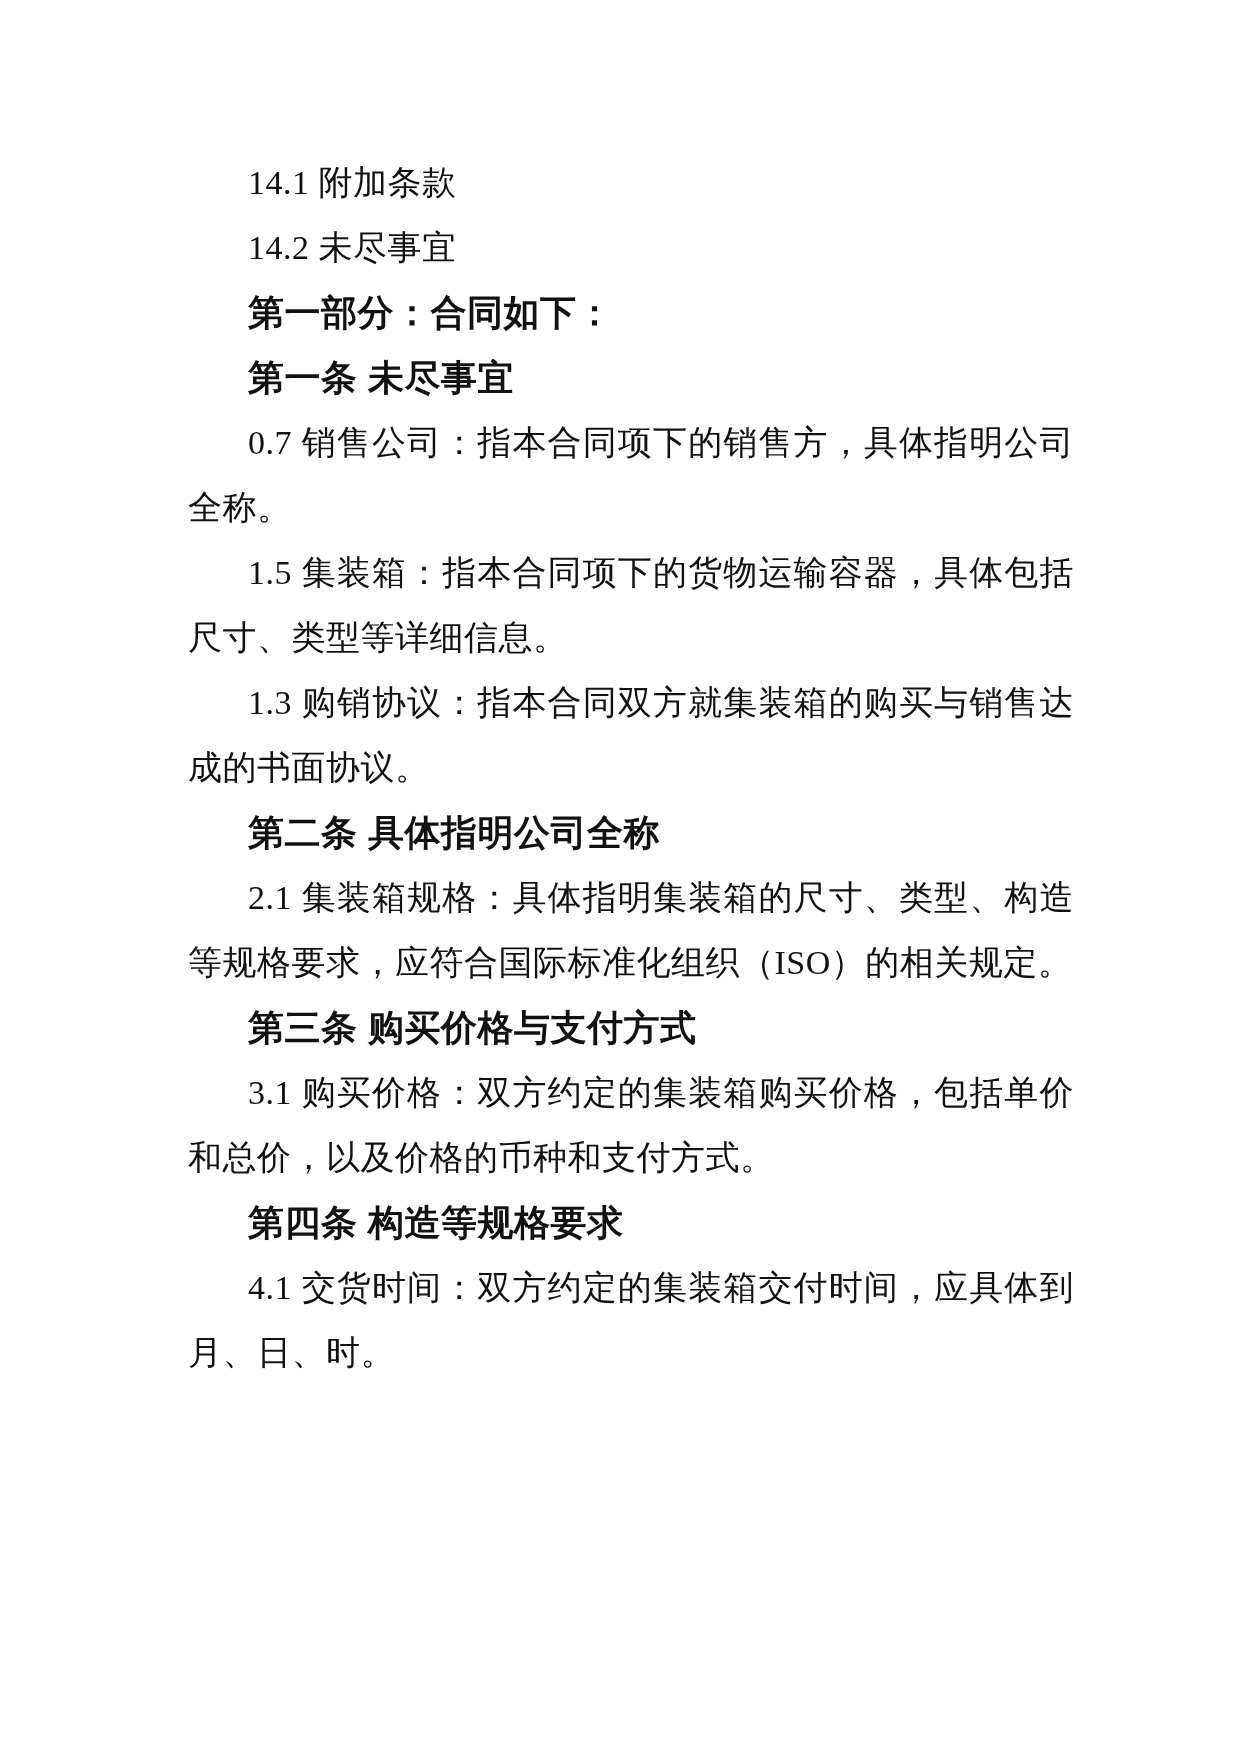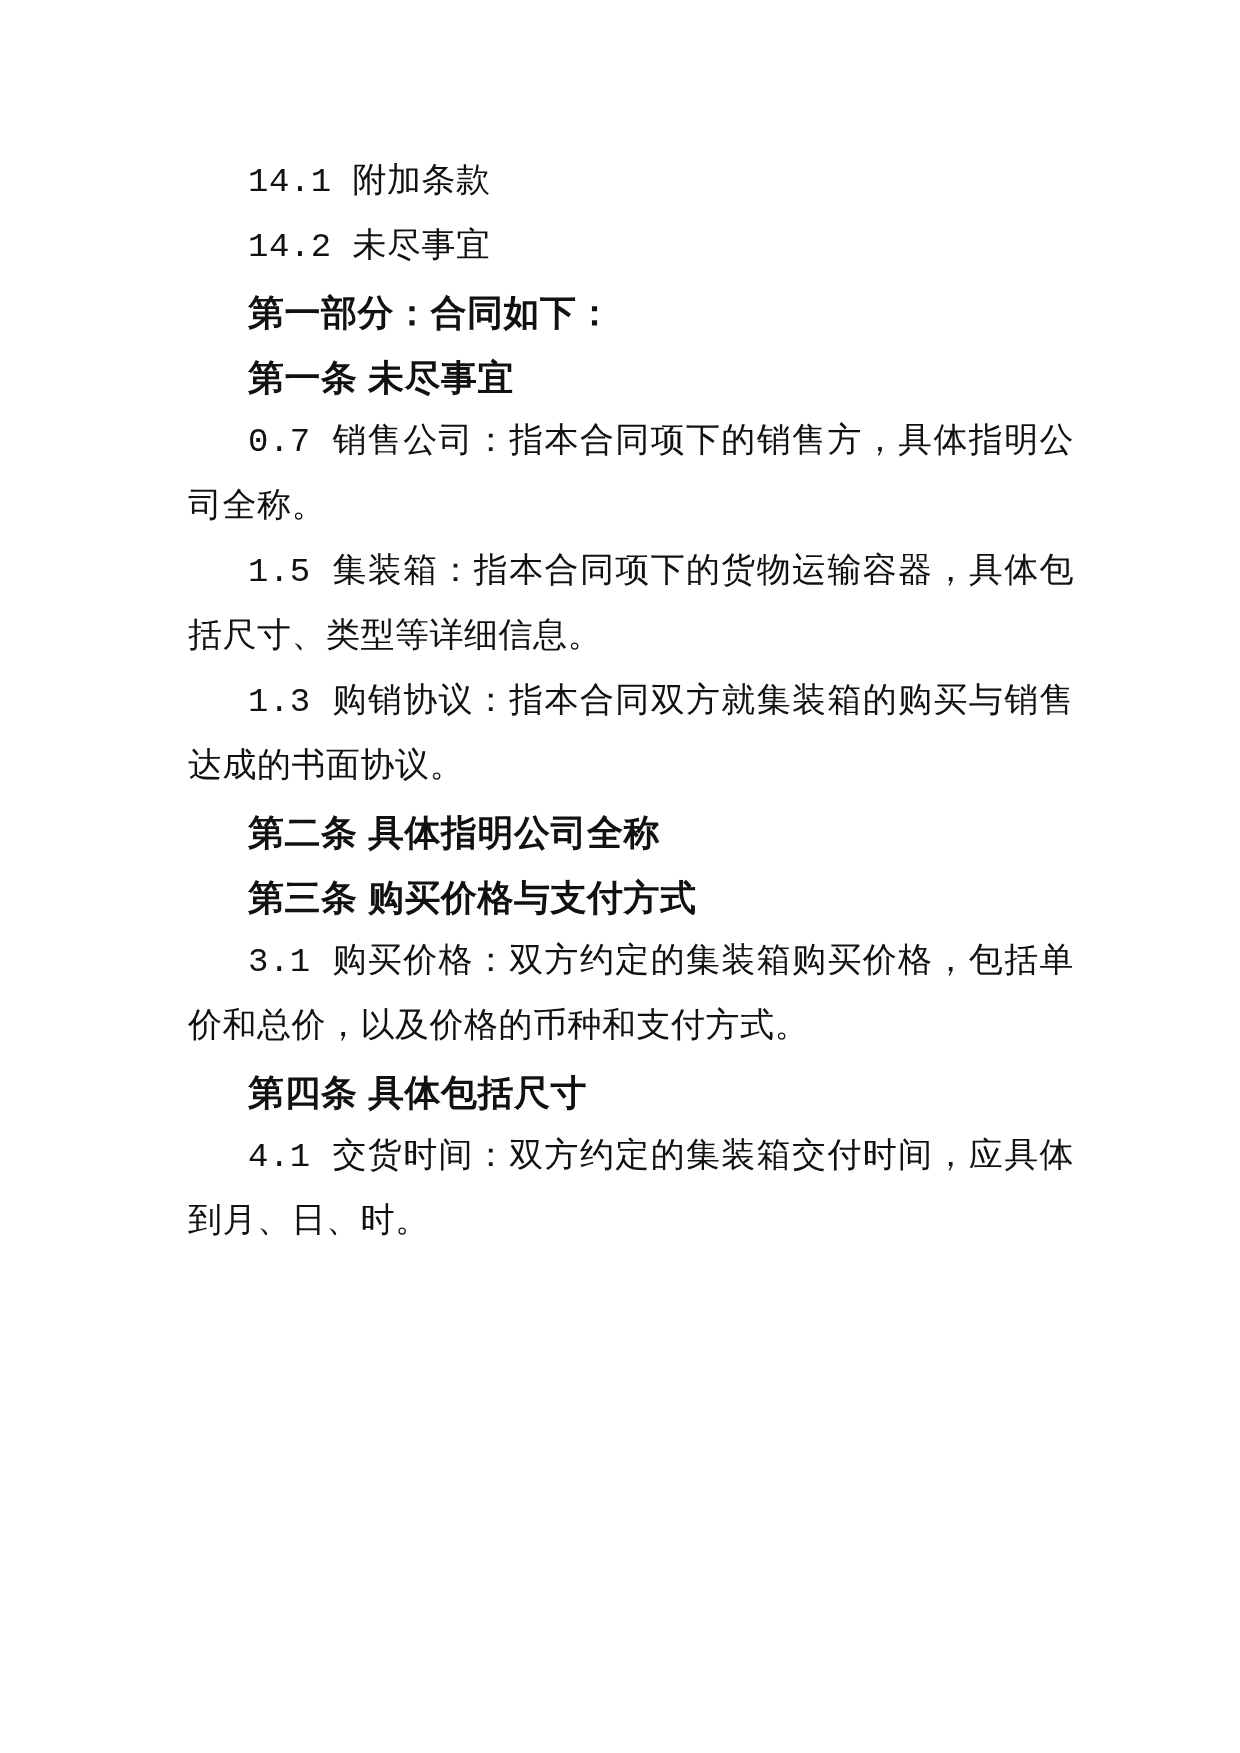--- a/index.html
+++ b/index.html
@@ -16,21 +16,21 @@
   }
   .doc-body {
     position: absolute;
     left: 188px;
     top: 150px;
     width: 886px;
   }
   .para {
     margin: 0;
     padding: 0;
-    font-family: Liberation Mono, monospace;
+    font-family: Liberation Serif, serif;
     font-size: 34px;
     line-height: 65px;
     color: #111111;
     text-align: justify;
     text-justify: inter-ideograph;
     text-indent: 60px;
     letter-spacing: 0.5px;
   }
   .heading {
     font-family: "Liberation Sans", "DejaVu Sans", sans-serif;
@@ -45,18 +45,19 @@
 <div class="page">
   <div class="doc-body">
     <p class="para">14.1 附加条款</p>
     <p class="para">14.2 未尽事宜</p>
     <p class="para heading">第一部分：合同如下：</p>
     <p class="para heading">第一条 未尽事宜</p>
     <p class="para">0.7 销售公司：指本合同项下的销售方，具体指明公司全称。</p>
     <p class="para">1.5 集装箱：指本合同项下的货物运输容器，具体包括尺寸、类型等详细信息。</p>
     <p class="para">1.3 购销协议：指本合同双方就集装箱的购买与销售达成的书面协议。</p>
     <p class="para heading">第二条 具体指明公司全称</p>
+    <p class="para">2.1 集装箱规格：具体指明集装箱的尺寸、类型、构造等规格要求，应符合国际标准化组织（ISO）的相关规定。</p>
     <p class="para heading">第三条 购买价格与支付方式</p>
     <p class="para">3.1 购买价格：双方约定的集装箱购买价格，包括单价和总价，以及价格的币种和支付方式。</p>
-    <p class="para heading">第四条 具体包括尺寸</p>
+    <p class="para heading">第四条 构造等规格要求</p>
     <p class="para">4.1 交货时间：双方约定的集装箱交付时间，应具体到月、日、时。</p>
   </div>
 </div>
 
 </body></html>

